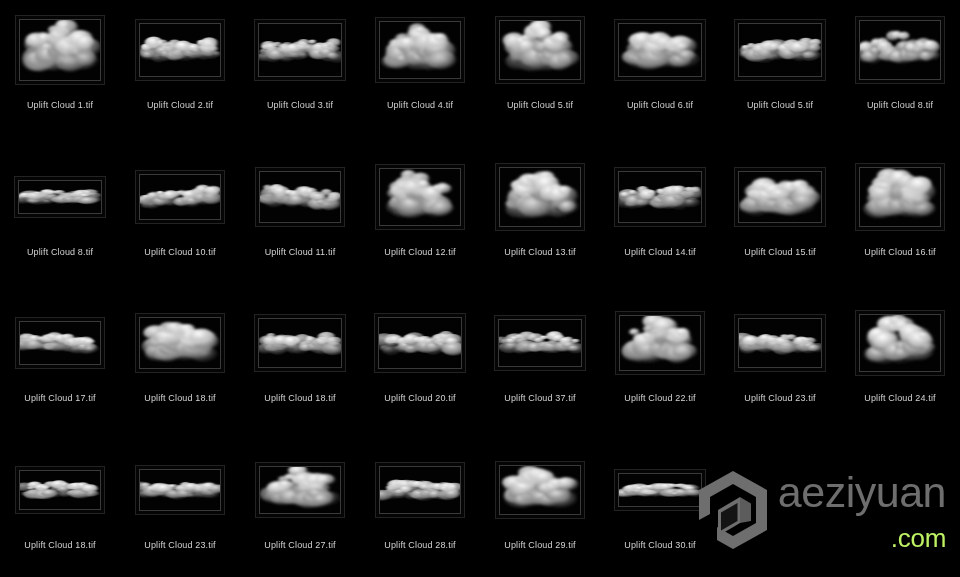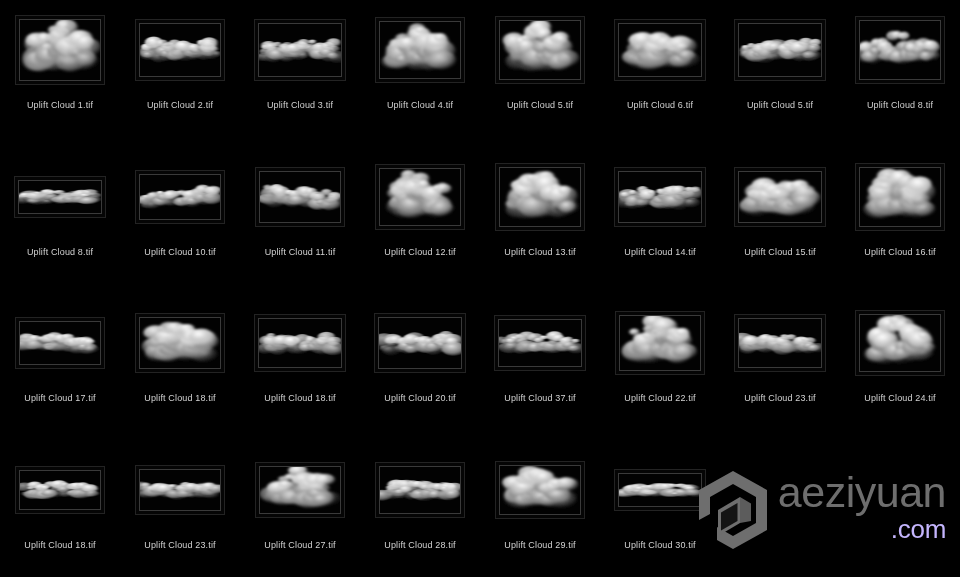--- a/index.html
+++ b/index.html
@@ -86,22 +86,22 @@
   #wm-name{
     font-size:43px;
     line-height:43px;
     color:#6e6e6e;
     font-weight:400;
     letter-spacing:-.5px;
   }
   #wm-tld{
     font-size:26px;
     line-height:26px;
-    color:#c4b5fd;
-    margin-top:2px;
+    color:#bef264;
+    margin-top:11px;
     letter-spacing:-.3px;
   }
 </style>
 </head>
 <body>
 
 <div id="grid">
     <div class="cell">
       <div class="thumbwrap">
         <div class="frame" style="width: 90px; height: 70px;">

